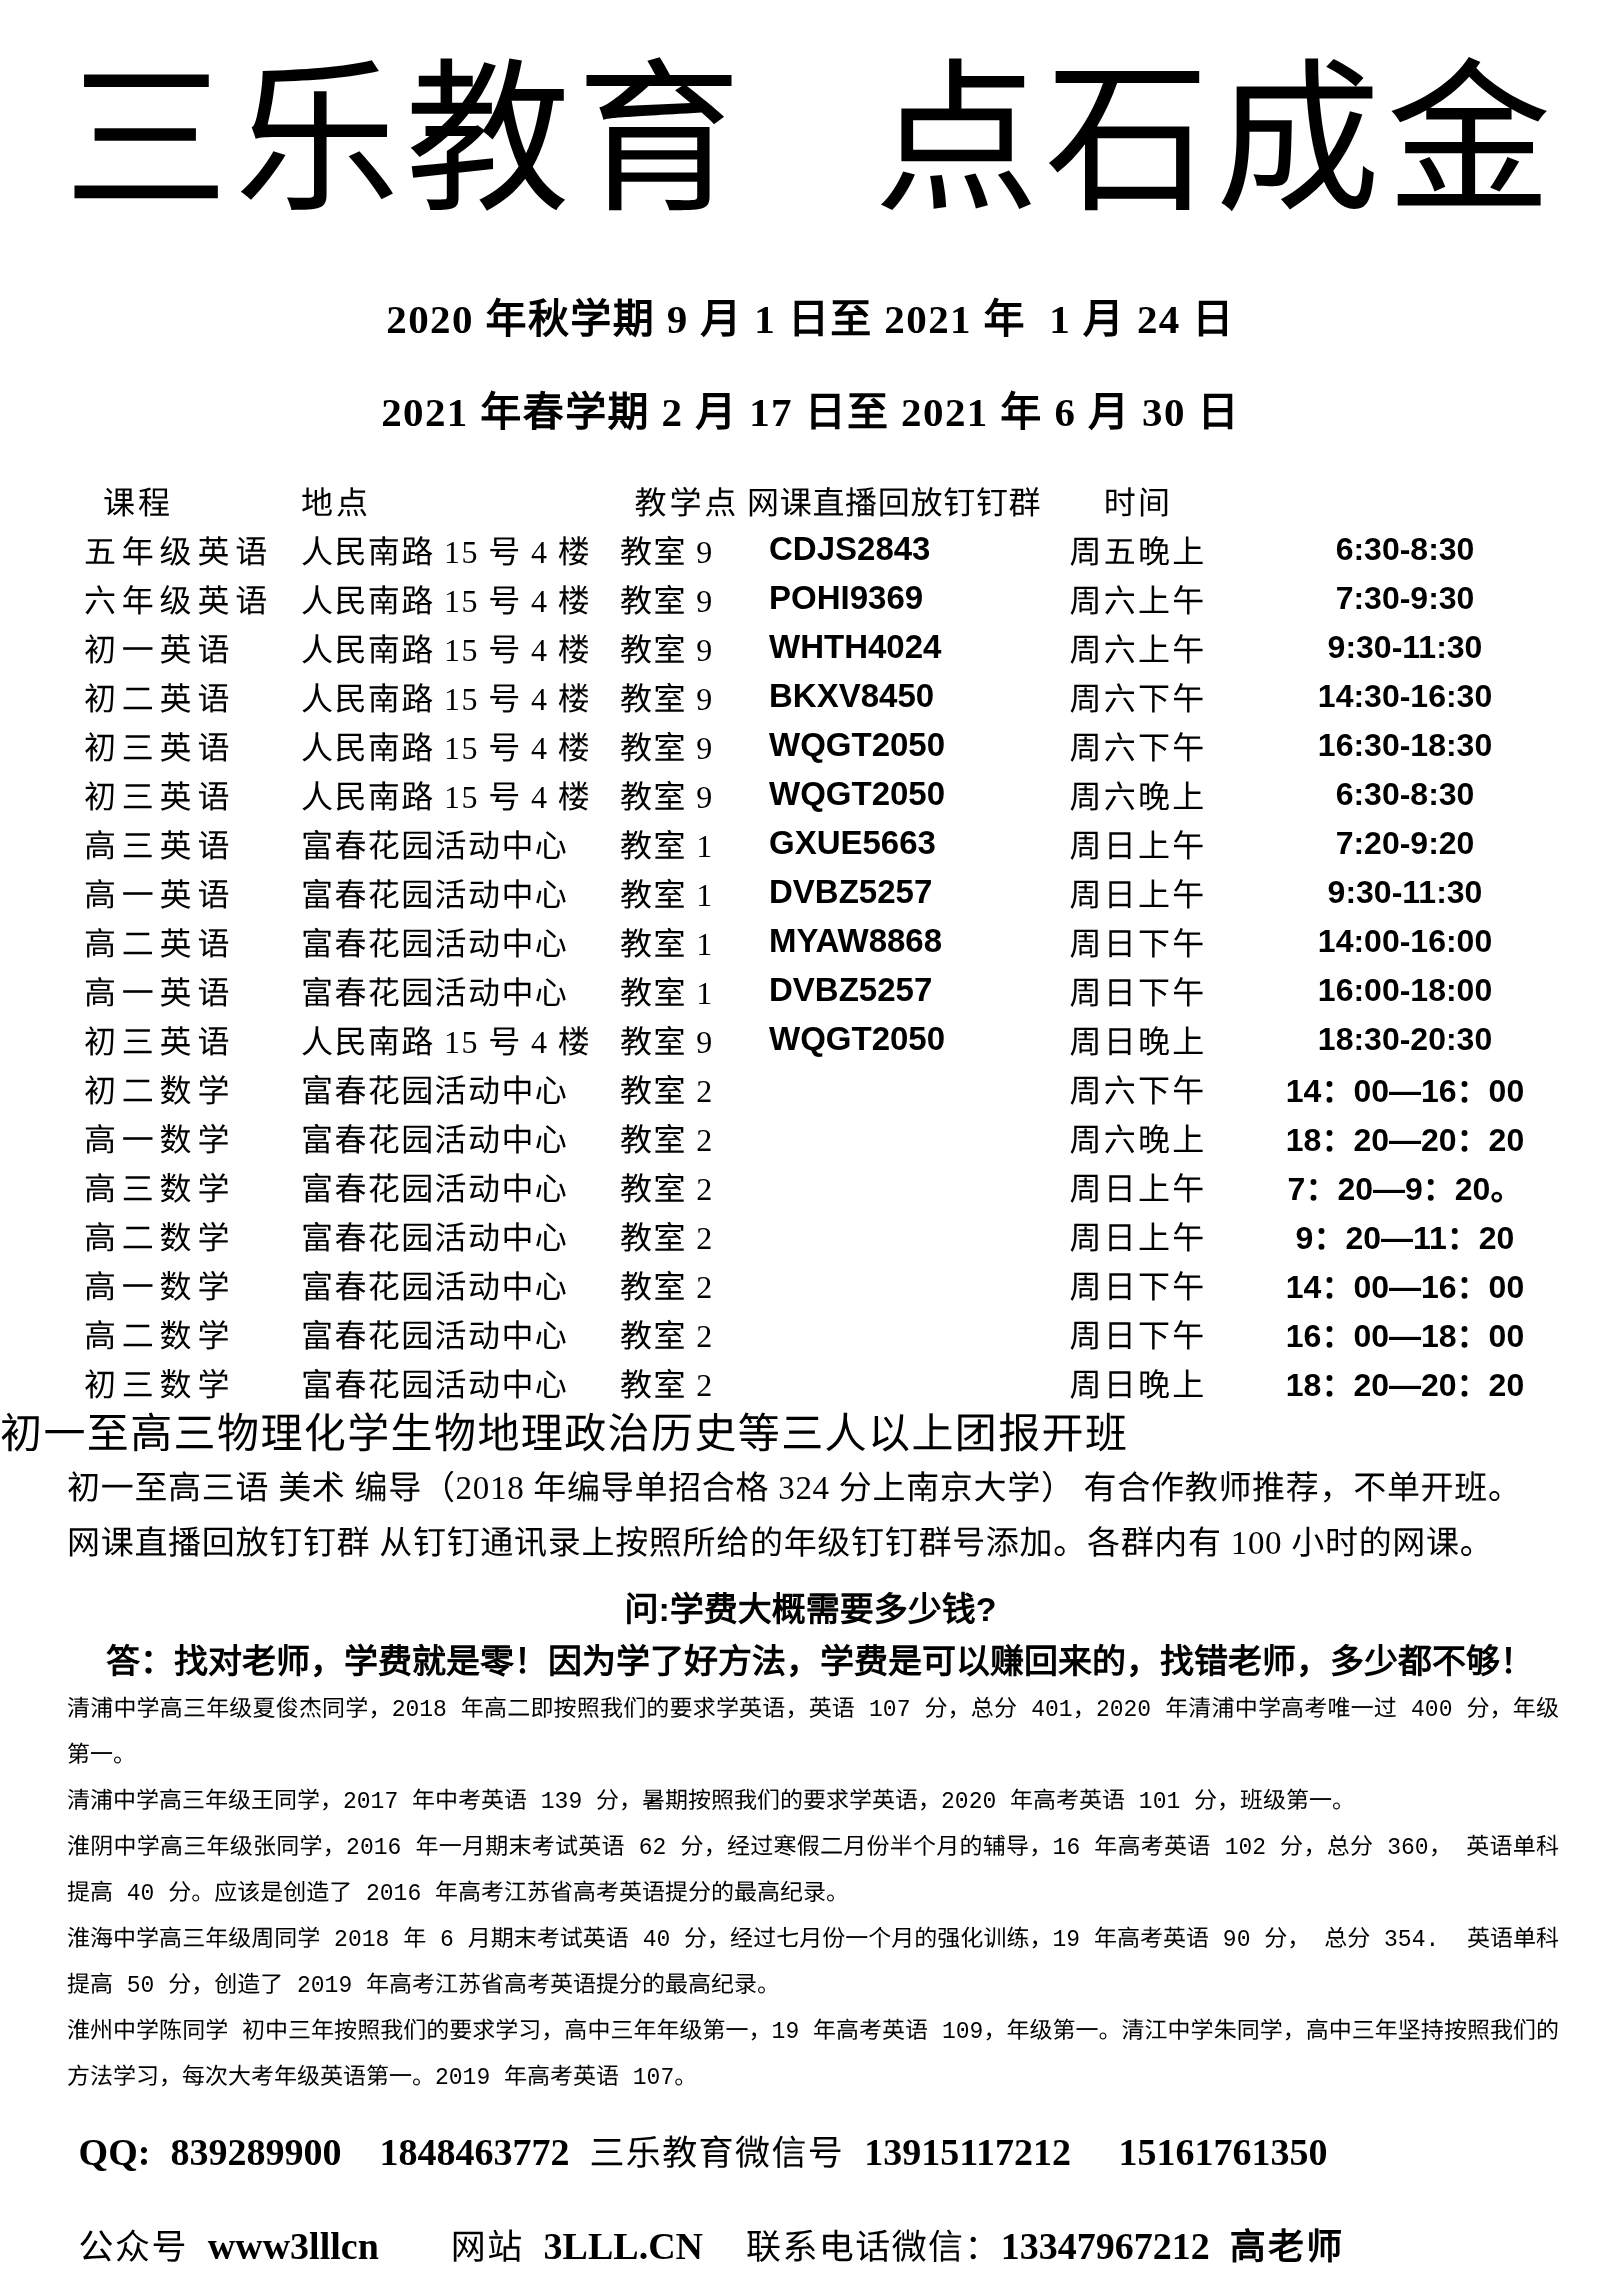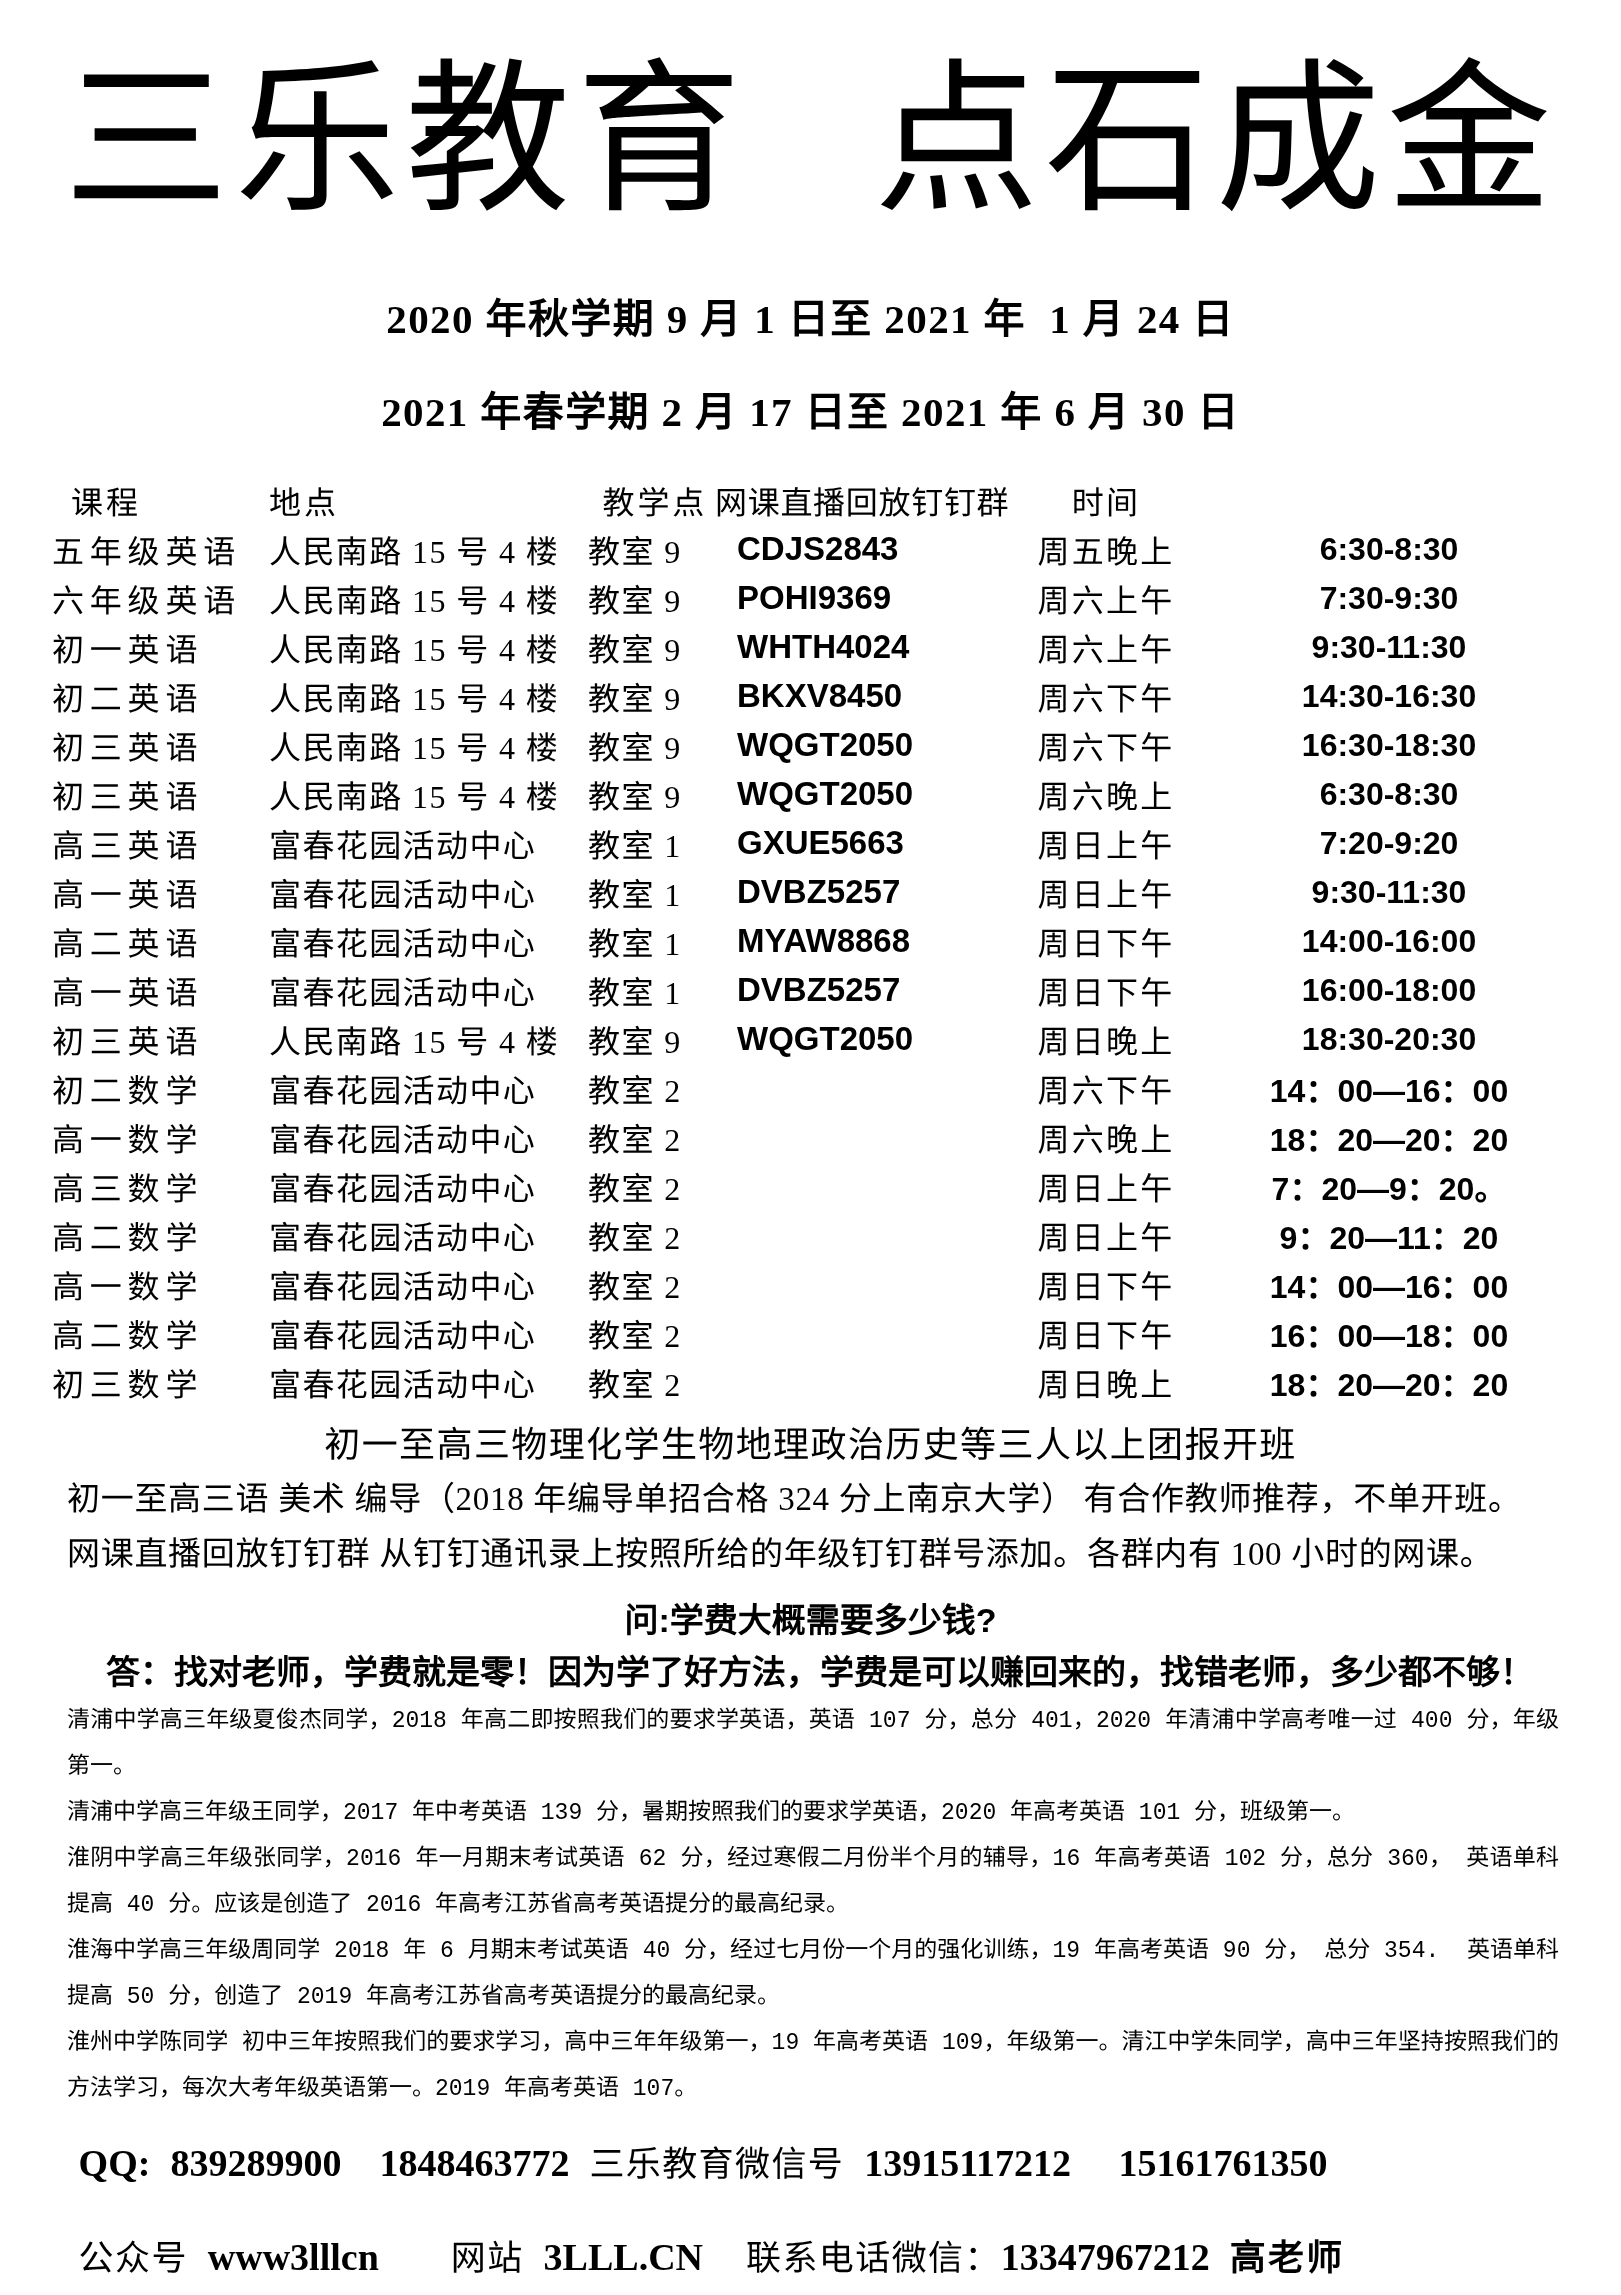--- a/index.html
+++ b/index.html
@@ -14,37 +14,37 @@
 
   .dates { margin-top:11.6px; text-align:center; }
   .date-line { font-size:41px; font-weight:700; line-height:93px; white-space:pre-wrap; letter-spacing:1.4px; }
 
   .table { margin-top:17.4px; }
   .t-row {
     display:grid;
     grid-template-columns:217px 319px 149px 275px 188px 1fr;
     align-items:center;
     height:49px;
-    padding:0 43px 0 52px;
+    padding:0 43px 0 84px;
     font-size:32px;
   }
   .t-row.header { font-size:32px; letter-spacing:2.9px; }
   .h-course { padding-left:19px; }
   .h-classroom { padding-left:14.5px; }
   .h-group { margin-left:-22px; letter-spacing:0.7px; }
   .h-day { text-align:center; letter-spacing:2.2px; }
   .cell { overflow:visible; white-space:nowrap; }
   .c-course { letter-spacing:5.8px; }
   .c-loc { letter-spacing:1.4px; }
   .c-class { letter-spacing:1.4px; }
   .c-group { font-family:"Liberation Sans", sans-serif; font-weight:700; font-size:33px; }
   .c-day { text-align:center; letter-spacing:2.2px; }
   .c-time { font-family:"Liberation Sans", sans-serif; font-weight:700; font-size:32px; text-align:center; }
 
-  .center-note { margin-top:11px; text-align:center; font-size:36px; line-height:54px; letter-spacing:1.4px; }
+  .center-note { margin-top:0; text-align:left; font-size:42px; line-height:54px; letter-spacing:1.4px; }
   .note-line { padding:0 33px 0 67px; font-size:33px; line-height:55px; white-space:pre-wrap; letter-spacing:0.7px; }
 
   .qa-q { text-align:center; font-family:"Liberation Sans", sans-serif; font-weight:700; font-size:34px; line-height:52px;margin-top:12px; }
   .qa-a { padding:0 33px 0 67px; font-family:"Liberation Sans", sans-serif; font-weight:700; font-size:34px; line-height:52px; white-space:pre-wrap;margin-left:39px; }
   .story {
     margin:0 62px 0 67px; font-family:Liberation Mono, monospace;
     font-size:23px; line-height:46px; text-align:justify; white-space:pre-wrap;
   }
 
   .contact-line { padding-left:67px; white-space:pre-wrap; }

